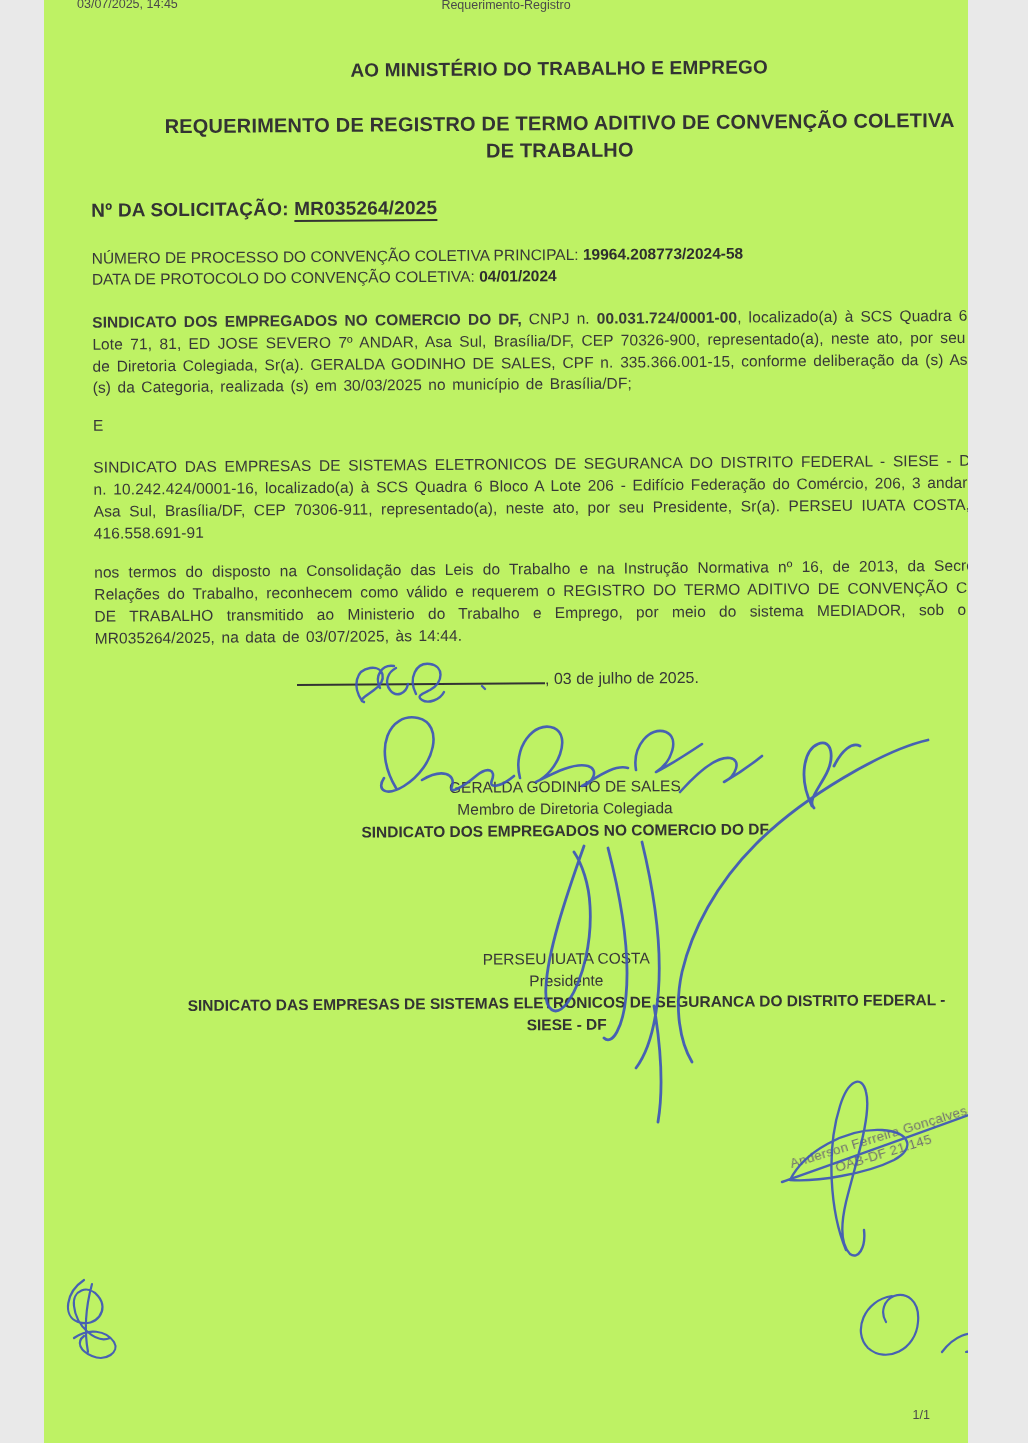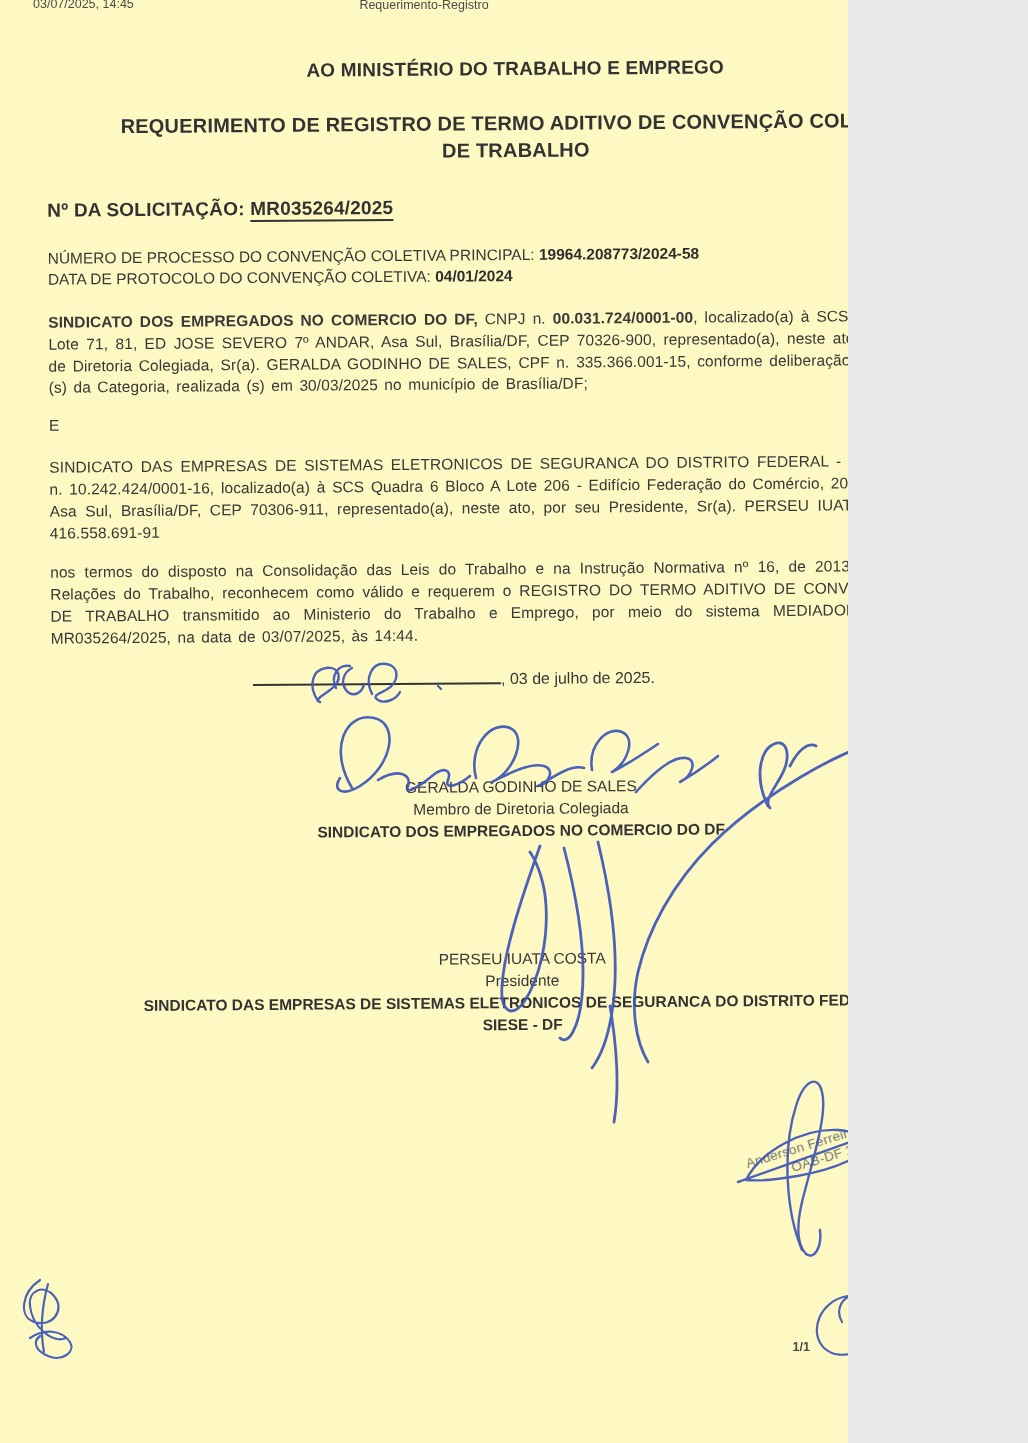--- a/index.html
+++ b/index.html
@@ -4,24 +4,25 @@
 <style>
   html,body{margin:0;padding:0;}
   body{
     width:1028px;height:1443px;
     background:#e9e9e9;
     font-family:"Liberation Sans", sans-serif;
     overflow:hidden;
   }
   .page{
     position:relative;
-    width:848px;height:1443px;
-    background:#fef9c3;
+    width:924px;height:1443px;
+    background:#bef264;
     color:#383838;
     overflow:hidden;
+    margin-left:44px;
   }
   .scan-header{
     position:absolute;top:0;left:0;right:0;height:18px;
     font-size:12.5px;color:#4a4a4a;
   }
   .scan-header .dt{position:absolute;left:33px;top:-3px;}
   .scan-header .doc{position:absolute;left:0;right:0;top:-2px;text-align:center;}
   .content{
     position:absolute;top:44px;left:46px;width:938px;
     transform:rotate(-0.45deg);
@@ -68,21 +69,21 @@
   .stamp{
     position:absolute;left:712px;top:1128px;width:250px;
     transform:rotate(-17deg);
     color:#6f6f6f;font-size:13.5px;line-height:17px;text-align:center;
     letter-spacing:.3px;filter:blur(.3px);
   }
   .footer-url{
     position:absolute;left:18px;top:1402px;font-size:12.5px;color:#4a4a4a;
   }
   .footer-page{
-    position:absolute;right:38px;top:1340px;font-size:12.5px;color:#4a4a4a;font-weight:bold;
+    position:absolute;right:38px;top:1408px;font-size:12.5px;color:#4a4a4a;
   }
   .ink{
     position:absolute;top:0;left:0;pointer-events:none;
   }
   .ink path{
     fill:none;stroke-linecap:round;stroke-linejoin:round;opacity:.92;
   }
 </style>
 </head>
 <body>

